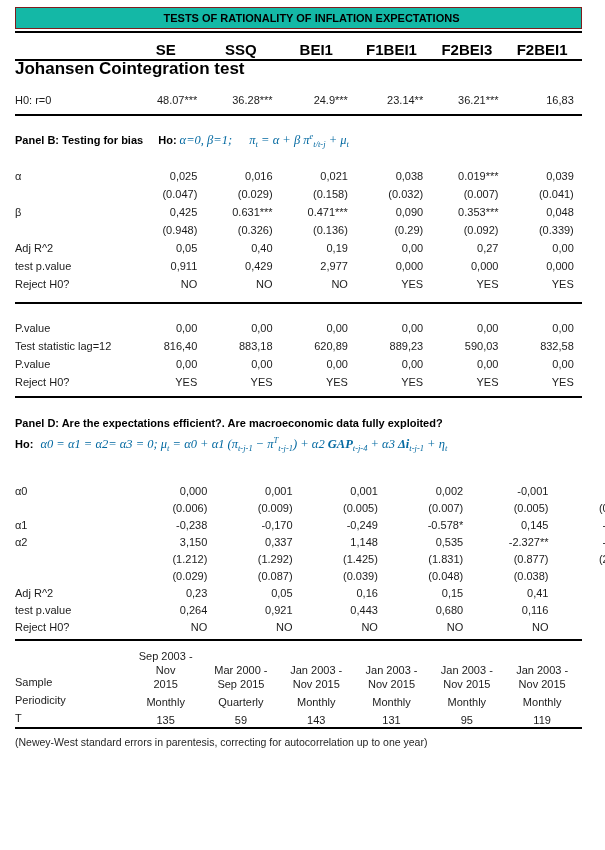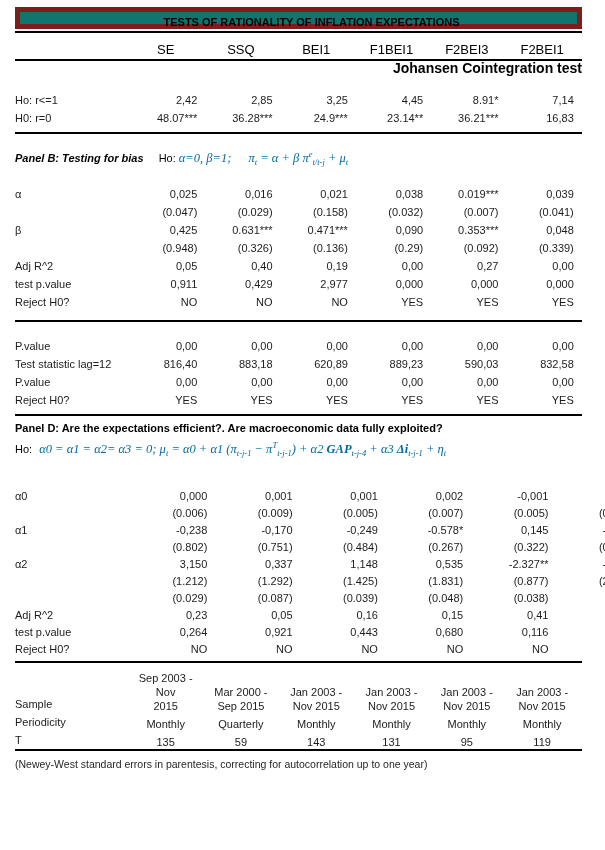--- a/index.html
+++ b/index.html
@@ -4,52 +4,52 @@
 <style>
   * { margin:0; padding:0; box-sizing:border-box; }
   html,body { width:605px; height:850px; background:#ffffff; overflow:hidden; }
   body {
     font-family:"Liberation Sans","DejaVu Sans",sans-serif;
     color:#1c1c1c; font-size:11px;
   }
   .page { width:605px; height:850px; padding:0 23px 0 15px; }
   .title-box {
     margin-top:7px; height:22px; line-height:20px; text-align:center;
-    font-weight:bold; font-size:11px; border:5px solid #7f1d1d; color:#000;
-    background:#0f766e;
+    font-weight:bold; font-size:11px; border:1px solid #7f1d1d; color:#000;
+    background:#14b8a6;
     padding-left:26px;
   }
   .rule { height:2px; background:#000; }
   .rule.under-title { margin-top:2px; }
   .grid {
     display:grid;
     grid-template-columns:113px repeat(6, 75.3px);
   }
   .hdr-row { margin-top:9px; line-height:15px; padding-bottom:2px; }
-  .hdr { text-align:center; font-weight:normal; font-size:13px; color:#000; }
+  .hdr { text-align:center; font-weight:bold; font-size:15px; color:#000; }
   .panel-heading { font-weight:bold; font-size:11px; line-height:15px; color:#000; margin-top:3px; }
-  .panel-sub { font-weight:bold; font-size:14px; line-height:15px; color:#000;text-align:right; }
+  .panel-sub { font-weight:bold; font-size:17px; line-height:15px; color:#000; }
   .rows { }
   .rows.a { margin-top:15px; }
   .rows.b { margin-top:13px; }
   .rows.c { margin-top:15px; }
   .rows.d { margin-top:26px; }
   .trow { line-height:18px; }
   .rows.d .trow { line-height:17px;gap:10px; }
   .cell.label { text-align:left; white-space:nowrap; }
   .cell.num { text-align:right; padding-right:6px; white-space:nowrap; }
   .rule.after-a { margin-top:5px; }
   .rule.after-b { margin-top:9px; }
   .rule.after-c { margin-top:5px; }
   .rule.after-d { margin-top:3px; }
   .pb-head { margin-top:10px; line-height:20px; white-space:nowrap; }
-  .pb-head .panel-heading { display:inline; margin:0;font-style:italic; }
-  .ho { font-weight:normal; color:#000; margin-left:12px; }
+  .pb-head .panel-heading { display:inline; margin:0; }
+  .ho { font-weight:bold; color:#000; margin-left:12px; }
   .pc-head { margin-top:5px; }
-  .pd-head { margin-top:5px; }
+  .pd-head { margin-top:18px; }
   .formula {
     font-family:"Liberation Serif","DejaVu Serif",serif;
     font-style:italic; font-size:12.5px; color:#0369a1; white-space:nowrap;
   }
   .pd-formula-line { line-height:18px; white-space:nowrap; }
   .pd-formula-line .ho { margin-left:0; margin-right:4px; }
   .formula .gap { margin-left:14px; }
   .formula .sub {
     font-size:8.5px; vertical-align:-3px; letter-spacing:0;
   }
@@ -79,29 +79,20 @@
     <div class="hdr">BEI1</div>
     <div class="hdr">F1BEI1</div>
     <div class="hdr">F2BEI3</div>
     <div class="hdr">F2BEI1</div>
   </div>
   <div class="rule"></div>
 
   <div class="panel-sub">Johansen Cointegration test</div>
   <div class="rows a">
 
-      <div class="grid trow">
-        <div class="cell label">Ho: r&lt;=1</div>
-        <div class="cell num">2,42</div>
-        <div class="cell num">2,85</div>
-        <div class="cell num">3,25</div>
-        <div class="cell num">4,45</div>
-        <div class="cell num">8.91*</div>
-        <div class="cell num">7,14</div>
-      </div>
 
       <div class="grid trow">
         <div class="cell label">H0: r=0</div>
         <div class="cell num">48.07***</div>
         <div class="cell num">36.28***</div>
         <div class="cell num">24.9***</div>
         <div class="cell num">23.14**</div>
         <div class="cell num">36.21***</div>
         <div class="cell num">16,83</div>
       </div>
@@ -267,29 +258,20 @@
       <div class="grid trow">
         <div class="cell label">α1</div>
         <div class="cell num">-0,238</div>
         <div class="cell num">-0,170</div>
         <div class="cell num">-0,249</div>
         <div class="cell num">-0.578*</div>
         <div class="cell num">0,145</div>
         <div class="cell num">-0,021</div>
       </div>
 
-      <div class="grid trow">
-        <div class="cell label"></div>
-        <div class="cell num">(0.802)</div>
-        <div class="cell num">(0.751)</div>
-        <div class="cell num">(0.484)</div>
-        <div class="cell num">(0.267)</div>
-        <div class="cell num">(0.322)</div>
-        <div class="cell num">(0.486)</div>
-      </div>
 
       <div class="grid trow">
         <div class="cell label">α2</div>
         <div class="cell num">3,150</div>
         <div class="cell num">0,337</div>
         <div class="cell num">1,148</div>
         <div class="cell num">0,535</div>
         <div class="cell num">-2.327**</div>
         <div class="cell num">-0,476</div>
       </div>

